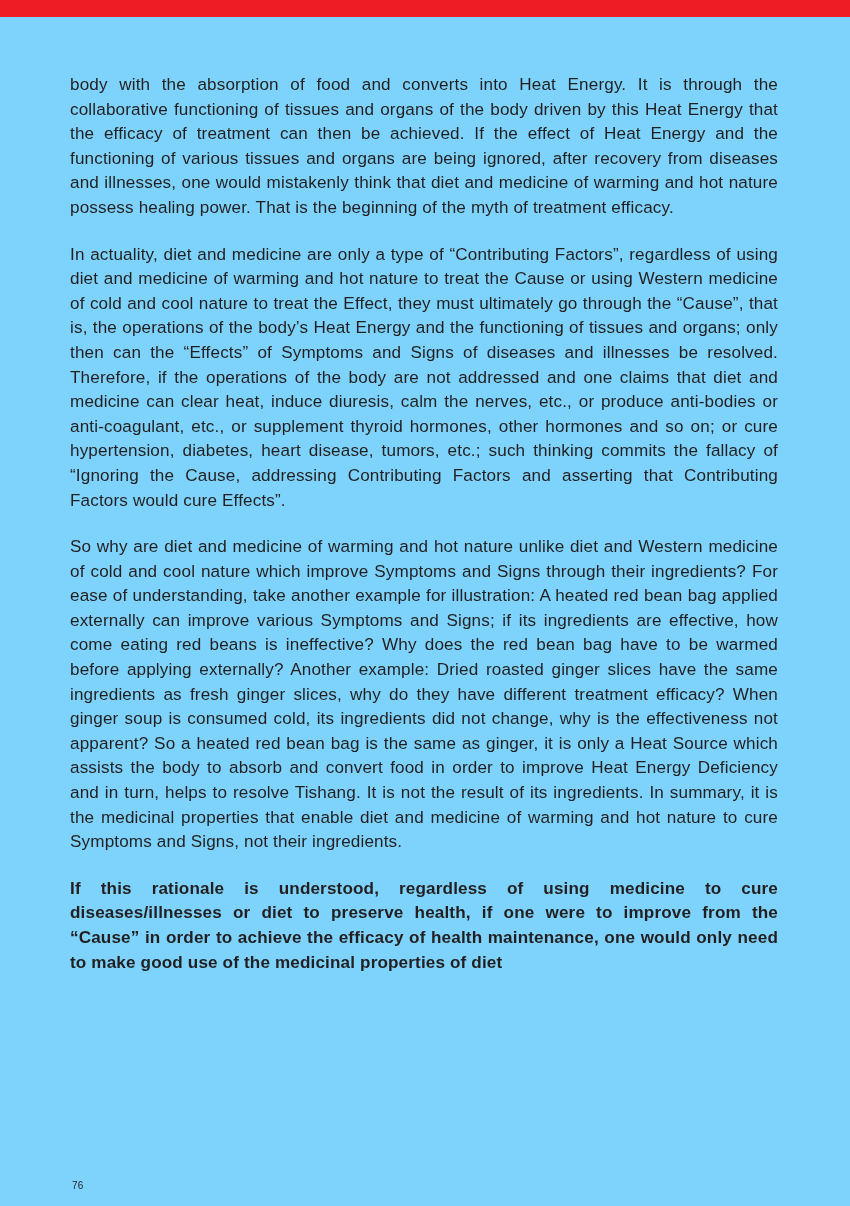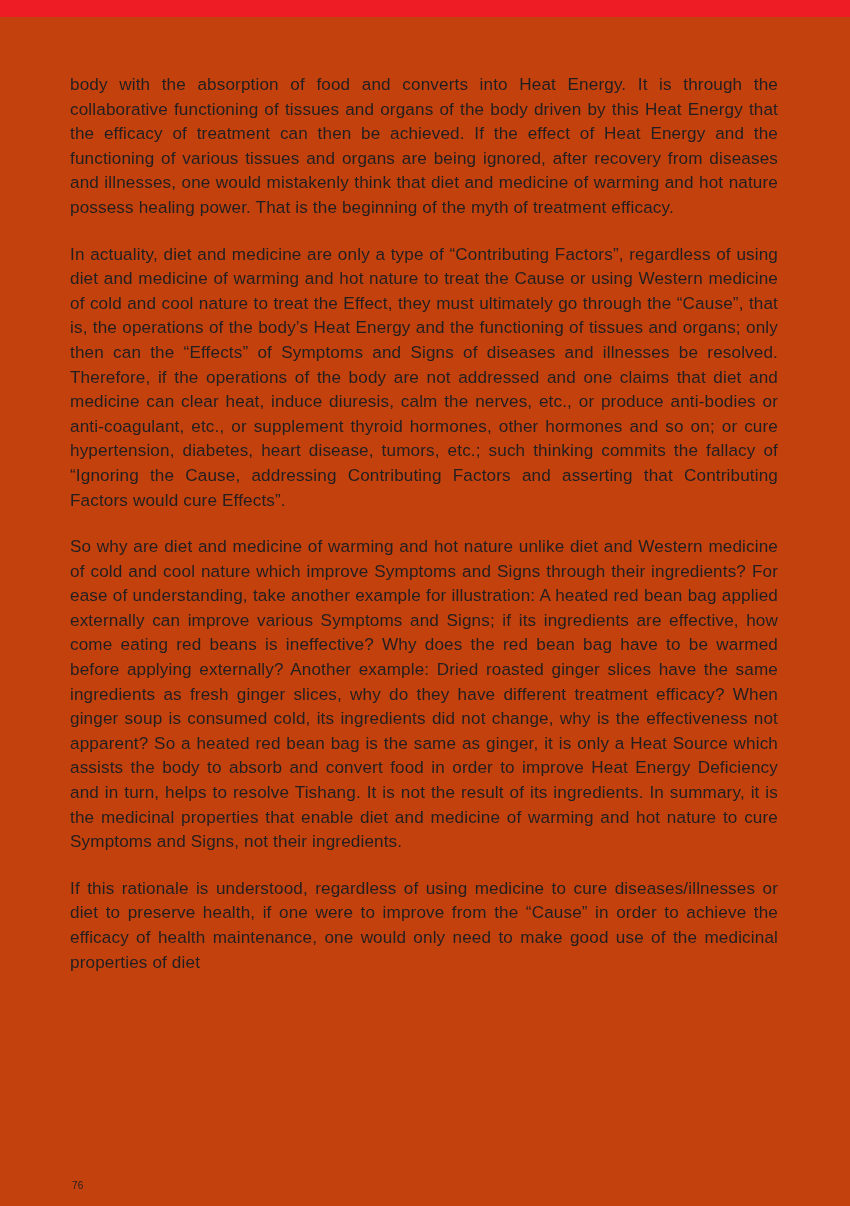--- a/index.html
+++ b/index.html
@@ -22,39 +22,40 @@
     width: 850px;
     height: 17px;
     background: #ee1c24;
   }
   .page {
     position: absolute;
     top: 17px;
     left: 0;
     width: 850px;
     height: 1189px;
-    background: #c2410c;
+    background: #7dd3fc;
   }
   .content {
     position: absolute;
     left: 70px;
     top: 56px;
     width: 708px;
   }
   .para {
     font-size: 17.1px;
     line-height: 24.6px;
     text-align: justify;
     text-justify: inter-word;
     letter-spacing: 0.15px;
     margin: 0 0 22px 0;
     color: #231f20;
   }
   .para:last-child {
     margin-bottom: 0;
+    font-weight: bold;
   }
   .page-number {
     position: absolute;
     left: 72px;
     top: 1163px;
     font-size: 10px;
     color: #231f20;
     letter-spacing: 0.2px;
   }
 </style>

